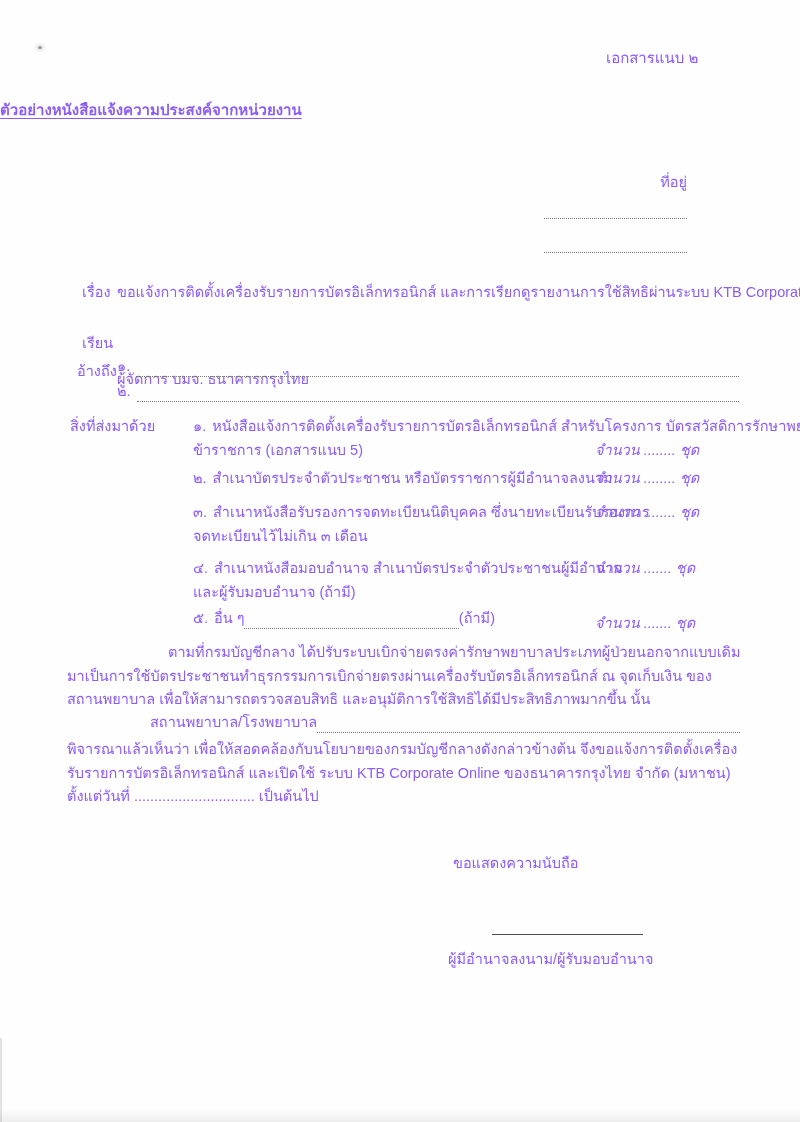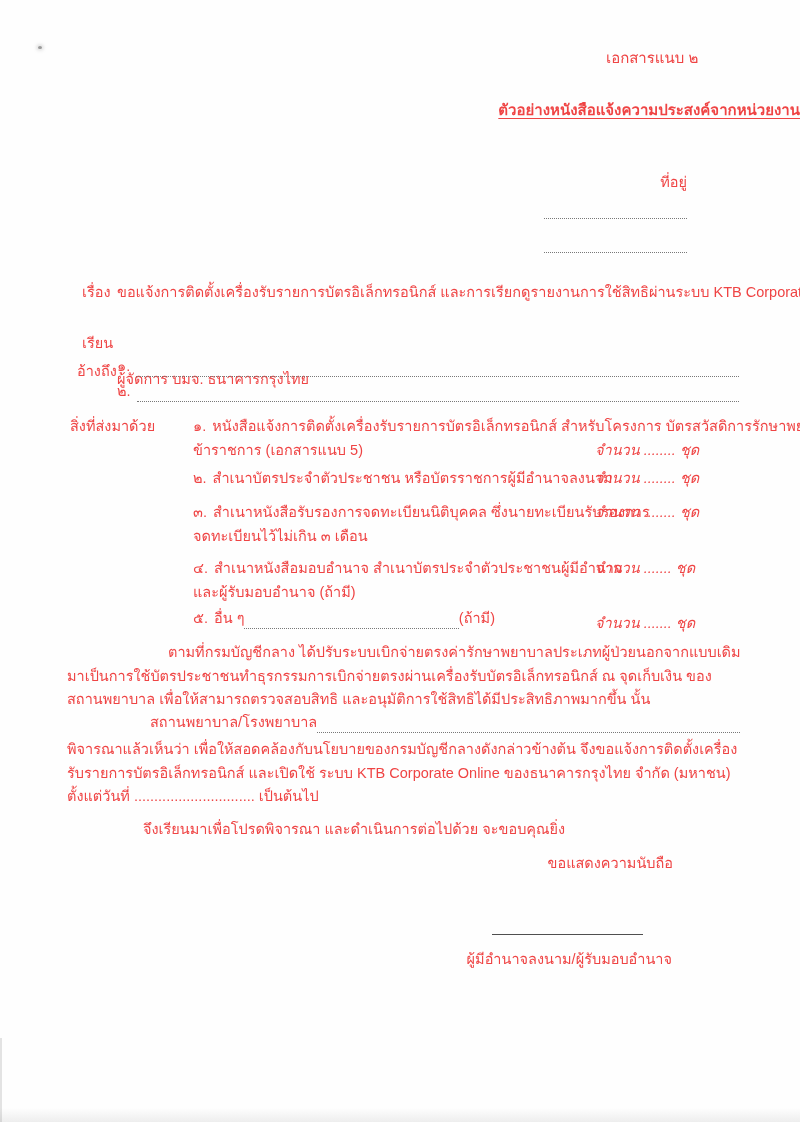--- a/index.html
+++ b/index.html
@@ -1,21 +1,21 @@
 <!DOCTYPE html>
 <html><head>
 <meta charset="utf-8">
 <style>
   html,body { margin:0; padding:0; background:#fff; }
   .page {
     position:relative;
     width:800px; height:1122px;
     background:#fefefe;
     font-family:"Liberation Sans","DejaVu Sans",sans-serif;
-    color:#ef4444;
+    color:#8b5cf6;
     font-size:14.5px;
     overflow:hidden;
   }
   .abs { position:absolute; }
   .nowrap { white-space:nowrap; }
   .leader {
     display:inline-block;
     border-bottom:1.6px dotted #787878;
     height:13px;
   }
@@ -41,21 +41,21 @@
     position:absolute; left:0; top:1038px; width:2px; height:84px;
     background:#e3e3e3;
   }
   .edge-bottom {
     position:absolute; left:0; bottom:0; width:800px; height:14px;
     background:linear-gradient(to bottom, rgba(120,120,120,0) 0%, rgba(120,120,120,0.12) 100%);
   }
   .sig-line {
     border-top:1.6px solid #4f4f4f;
   }
-  .center { text-align:right; }
+  .center { text-align:left; }
 </style>
 </head>
 <body>
 
 <div class="page">
 
   <div class="speck"></div>
   <div class="edge-left"></div>
   <div class="edge-bottom"></div>
 
@@ -124,21 +124,20 @@
   <div class="abs qty" style="left:595px; top:611px;">จำนวน ....... ชุด</div>
 
   <div class="abs para" style="left:67px; top:641px; width:680px; text-indent:101px;">ตามที่กรมบัญชีกลาง ได้ปรับระบบเบิกจ่ายตรงค่ารักษาพยาบาลประเภทผู้ป่วยนอกจากแบบเดิม มาเป็นการใช้บัตรประชาชนทำธุรกรรมการเบิกจ่ายตรงผ่านเครื่องรับบัตรอิเล็กทรอนิกส์ ณ จุดเก็บเงิน ของสถานพยาบาล เพื่อให้สามารถตรวจสอบสิทธิ และอนุมัติการใช้สิทธิได้มีประสิทธิภาพมากขึ้น นั้น</div>
 
   <div class="abs flexrow" style="left:150px; top:714px; width:590px; height:19px;">
     <span class="nowrap">สถานพยาบาล/โรงพยาบาล</span>
     <span class="leader" style="flex:1;"></span>
   </div>
   <div class="abs para" style="left:67px; top:738px; width:680px;">พิจารณาแล้วเห็นว่า เพื่อให้สอดคล้องกับนโยบายของกรมบัญชีกลางดังกล่าวข้างต้น จึงขอแจ้งการติดตั้งเครื่องรับรายการบัตรอิเล็กทรอนิกส์ และเปิดใช้ ระบบ KTB Corporate Online ของธนาคารกรุงไทย จำกัด (มหาชน) ตั้งแต่วันที่ .............................. เป็นต้นไป</div>
 
-  <div class="abs nowrap" style="left:143px; top:817px;">จึงเรียนมาเพื่อโปรดพิจารณา และดำเนินการต่อไปด้วย จะขอบคุณยิ่ง</div>
 
   <div class="abs center nowrap" style="left:453px; top:851px; width:220px;">ขอแสดงความนับถือ</div>
 
   <div class="abs sig-line" style="left:492px; top:934px; width:151px;"></div>
 
   <div class="abs center nowrap" style="left:448px; top:947px; width:224px;">ผู้มีอำนาจลงนาม/ผู้รับมอบอำนาจ</div>
 
 </div>
 
 </body></html>

